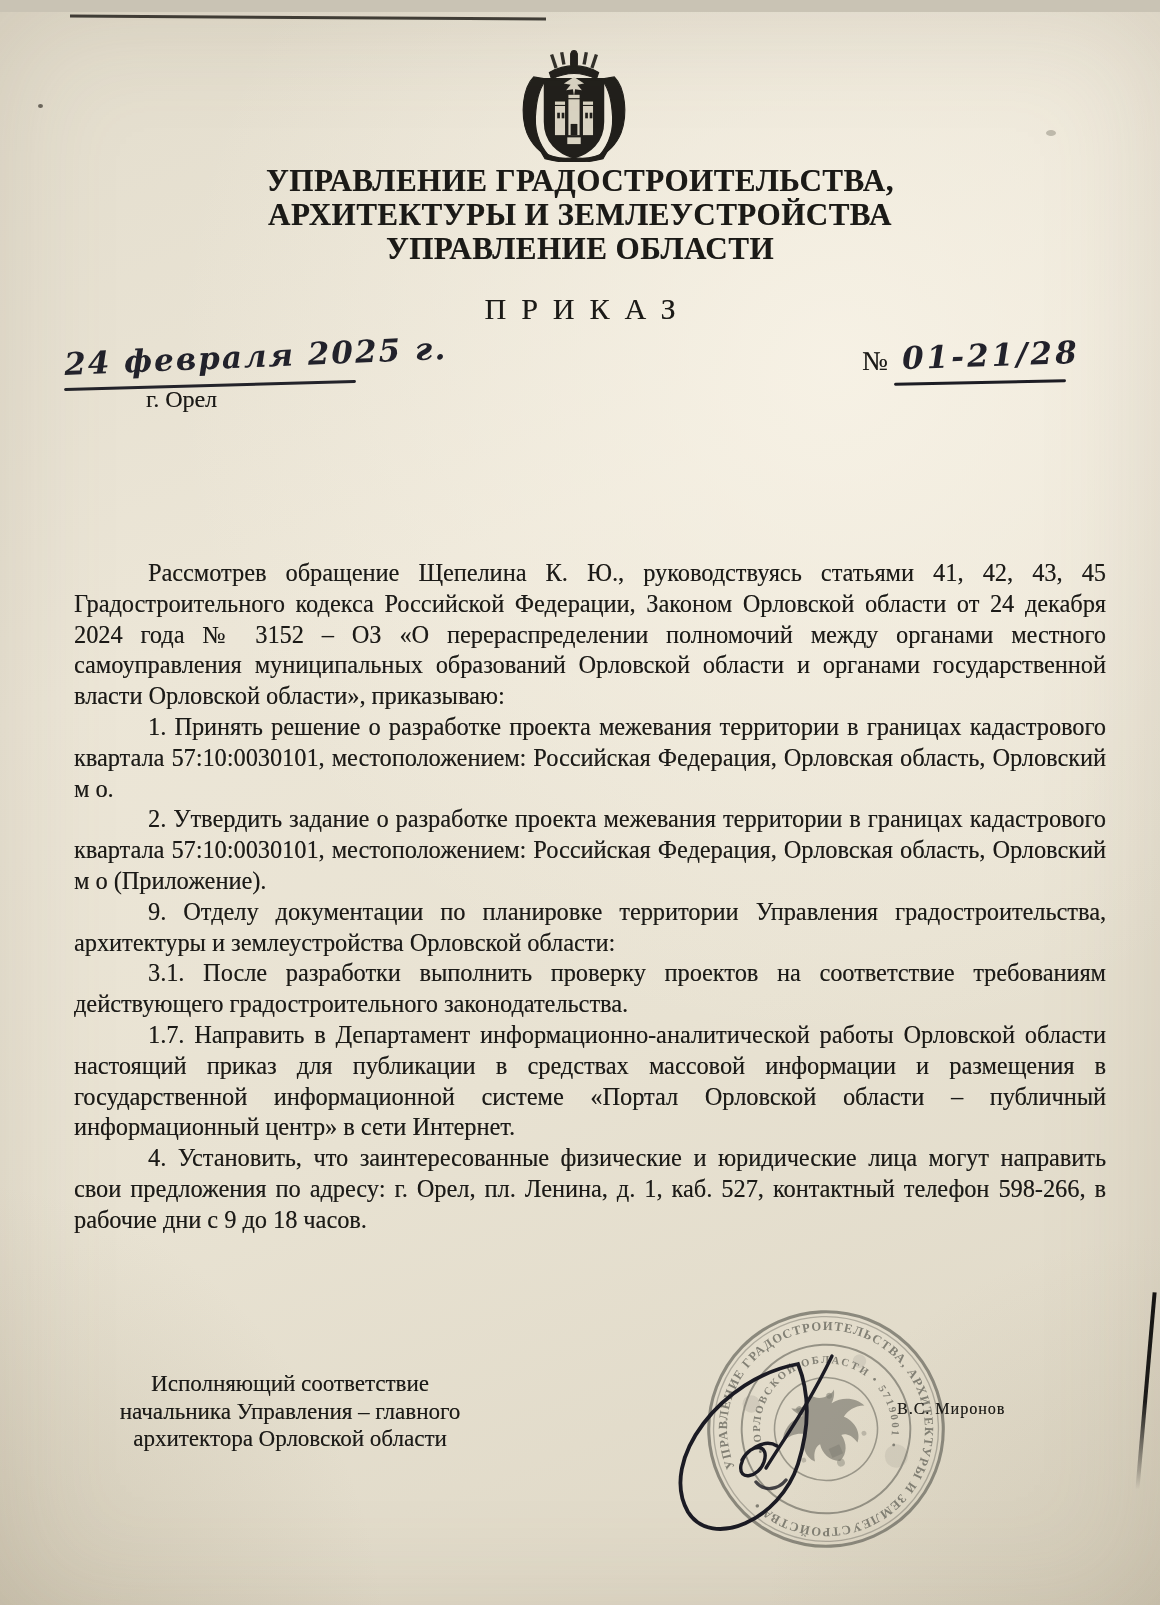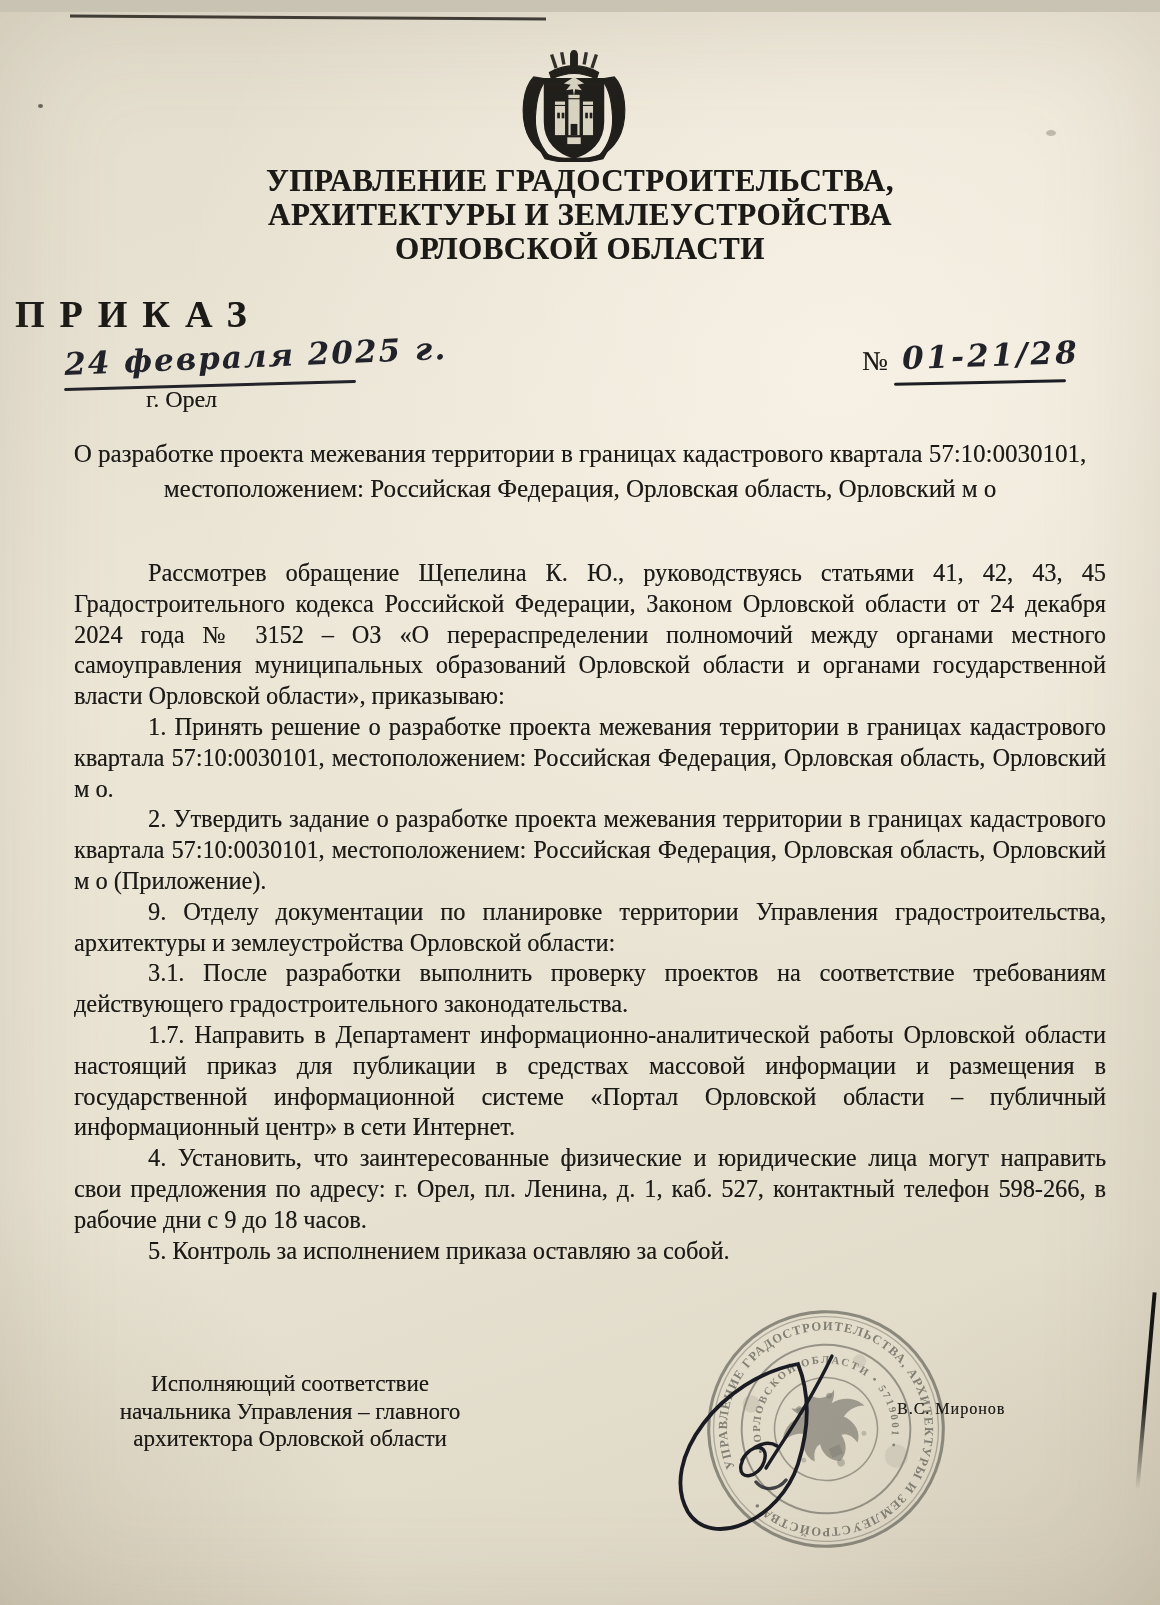--- a/index.html
+++ b/index.html
@@ -14,22 +14,22 @@
     font-family:"Liberation Serif","DejaVu Serif",serif;
     color:#1b1a17;
     margin-top:12px;
   }
   .page::after{content:"";position:absolute;inset:0;pointer-events:none;
     box-shadow:inset 0 0 120px rgba(120,108,82,.18);}
   .abs{position:absolute;}
   .ink{color:#1b1a17;text-shadow:.25px .25px .35px rgba(25,24,20,.5);}
   .org-header{left:0;top:152px;width:1160px;text-align:center;
     font-weight:bold;font-size:31px;line-height:34px;letter-spacing:.5px;}
-  .doc-type{left:0;top:280px;width:1160px;text-align:left;
-    font-weight:bold;font-size:38px;letter-spacing:15px;text-indent:15px;}
+  .doc-type{left:0;top:280px;width:1160px;text-align:center;
+    font-weight:normal;font-size:30px;letter-spacing:15px;text-indent:15px;}
   .hand{font-family:"DejaVu Serif","Liberation Serif",serif;font-style:italic;
     color:#22222b;font-weight:bold;}
   .date-hand{left:64px;top:326px;font-size:31px;transform:rotate(-2.4deg);
     letter-spacing:2px;}
   .date-underline{left:64px;top:372px;width:292px;height:3px;background:#23232a;
     transform:rotate(-1.6deg);border-radius:2px;}
   .city{left:146px;top:374px;font-size:24px;}
   .num-sign{left:862px;top:334px;font-size:27px;}
   .num-hand{left:902px;top:325px;font-size:31px;transform:rotate(-2deg);letter-spacing:3px;}
   .num-underline{left:894px;top:369px;width:172px;height:3px;background:#1d1d24;
@@ -99,43 +99,41 @@
         <rect x="60" y="56" width="2.4" height="5"></rect>
           <rect x="64" y="56" width="2.4" height="5"></rect>
         <path d="M47 66 h6 v10 h-6 Z"></path>
       </g>
     </svg>
   </div>
 
   <div class="abs org-header ink">
     <div>УПРАВЛЕНИЕ ГРАДОСТРОИТЕЛЬСТВА,</div>
     <div>АРХИТЕКТУРЫ И ЗЕМЛЕУСТРОЙСТВА</div>
-    <div>ОРЛОВСКОЙ ОБЛАСТИ</div>
+    <div>УПРАВЛЕНИЕ ОБЛАСТИ</div>
   </div>
 
   <div class="abs doc-type ink">ПРИКАЗ</div>
 
   <div class="abs hand date-hand">24 февраля 2025 г.</div>
   <div class="abs date-underline"></div>
   <div class="abs city ink">г. Орел</div>
   <div class="abs num-sign ink">№</div>
   <div class="abs hand num-hand">01-21/28</div>
   <div class="abs num-underline"></div>
 
-  <div class="abs title ink">О разработке проекта межевания территории в границах кадастрового квартала 57:10:0030101, местоположением: Российская Федерация, Орловская область, Орловский м о</div>
 
   <div class="abs body-flow ink">
     <p>Рассмотрев обращение Щепелина К. Ю., руководствуясь статьями 41, 42, 43, 45 Градостроительного кодекса Российской Федерации, Законом Орловской области от 24 декабря 2024 года № 3152 – ОЗ «О перераспределении полномочий между органами местного самоуправления муниципальных образований Орловской области и органами государственной власти Орловской области», приказываю:</p>
     <p>1. Принять решение о разработке проекта межевания территории в границах кадастрового квартала 57:10:0030101, местоположением: Российская Федерация, Орловская область, Орловский м о.</p>
     <p>2. Утвердить задание о разработке проекта межевания территории в границах кадастрового квартала 57:10:0030101, местоположением: Российская Федерация, Орловская область, Орловский м о (Приложение).</p>
     <p>9. Отделу документации по планировке территории Управления градостроительства, архитектуры и землеустройства Орловской области:</p>
     <p>3.1. После разработки выполнить проверку проектов на соответствие требованиям действующего градостроительного законодательства.</p>
     <p>1.7. Направить в Департамент информационно-аналитической работы Орловской области настоящий приказ для публикации в средствах массовой информации и размещения в государственной информационной системе «Портал Орловской области – публичный информационный центр» в сети Интернет.</p>
     <p>4. Установить, что заинтересованные физические и юридические лица могут направить свои предложения по адресу: г. Орел, пл. Ленина, д. 1, каб. 527, контактный телефон 598-266, в рабочие дни с 9 до 18 часов.</p>
-    <p>5. Контроль за исполнением приказа оставляю за собой.</p>
   </div>
 
   <div class="abs sig-block ink">
     <div>Исполняющий соответствие</div>
     <div>начальника Управления – главного</div>
     <div>архитектора Орловской области</div>
   </div>
 
   <div class="abs" style="left:700px;top:1291px;width:252px;height:252px;">
     <svg width="252" height="252" viewBox="0 0 260 260">

